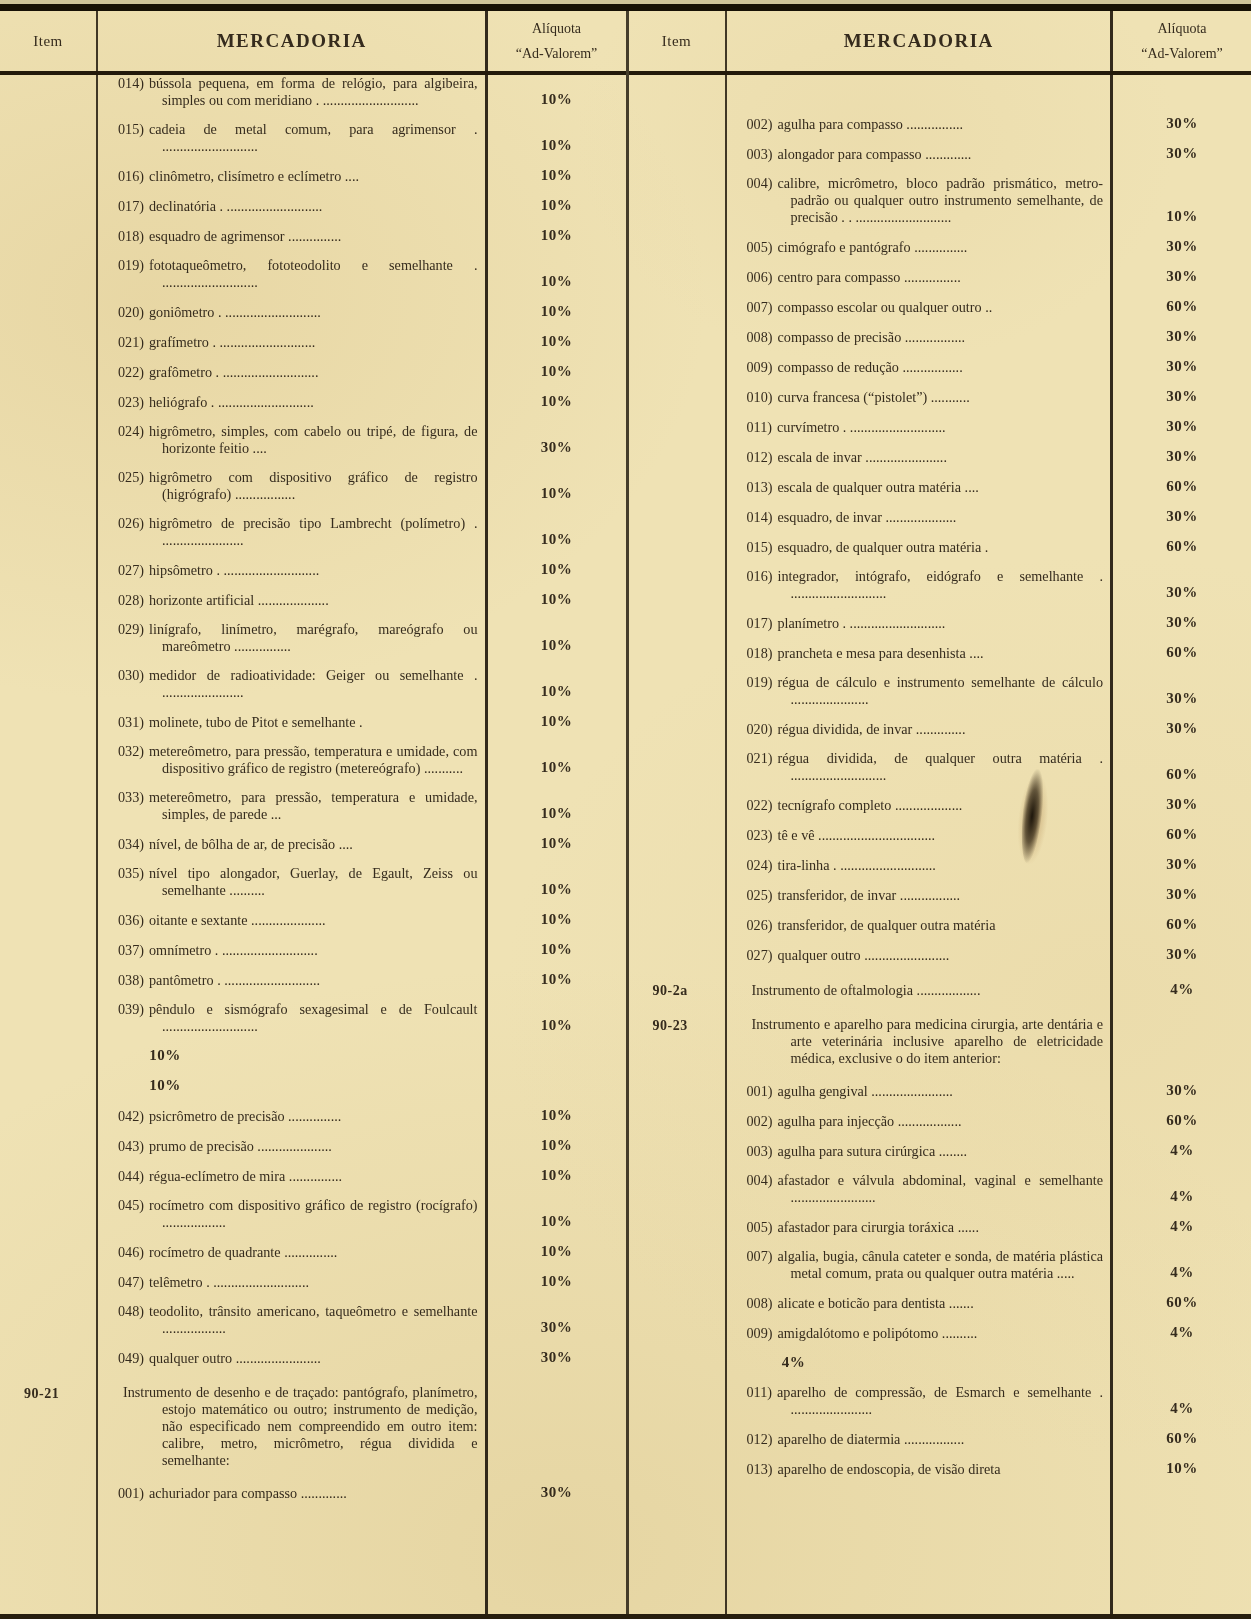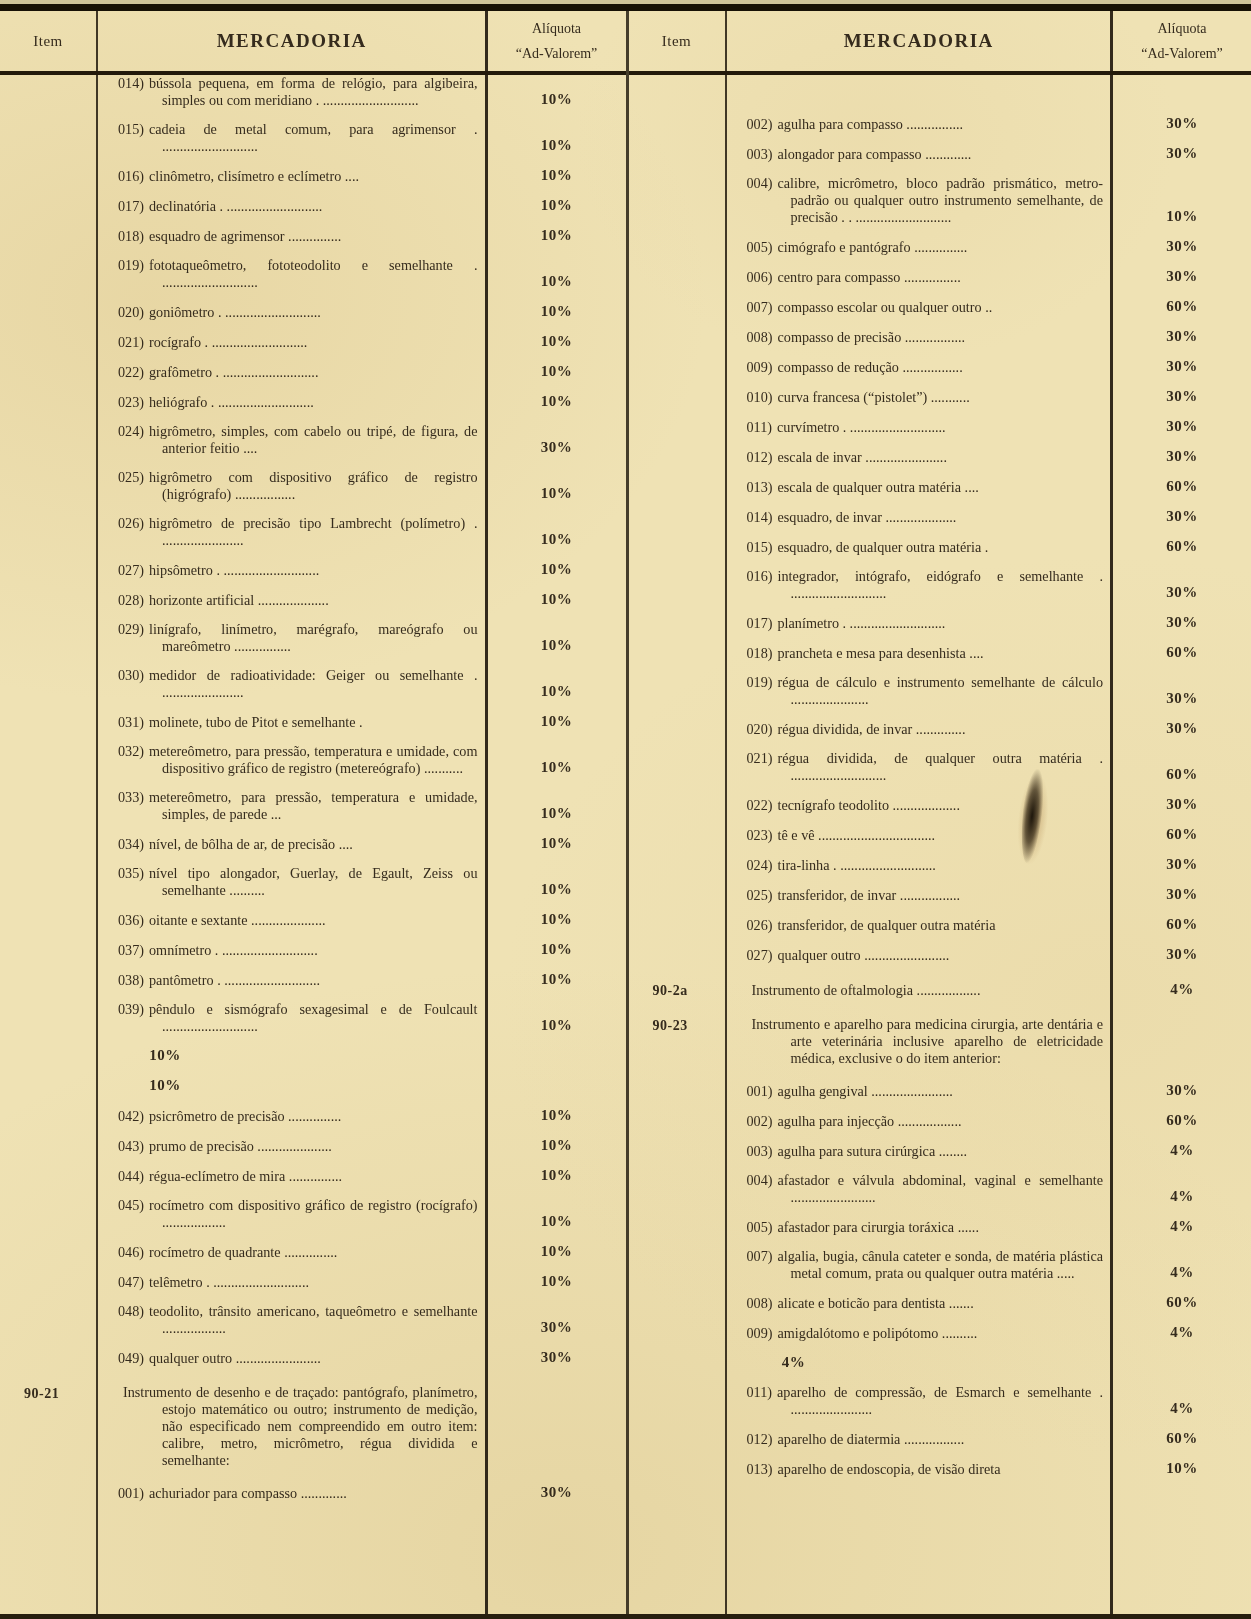--- a/index.html
+++ b/index.html
@@ -132,42 +132,42 @@
         <div class="row">
     <div class="col-item"><span></span></div>
     <div class="col-merc">
       <p class="merc-text"><span class="num">020)</span><span>goniômetro . ...........................</span></p>
     </div>
     <div class="col-rate"><span>10%</span></div>
   </div>
         <div class="row">
     <div class="col-item"><span></span></div>
     <div class="col-merc">
-      <p class="merc-text"><span class="num">021)</span><span>rocígrafo . ...........................</span></p>
+      <p class="merc-text"><span class="num">021)</span><span>grafímetro . ...........................</span></p>
     </div>
     <div class="col-rate"><span>10%</span></div>
   </div>
         <div class="row">
     <div class="col-item"><span></span></div>
     <div class="col-merc">
       <p class="merc-text"><span class="num">022)</span><span>grafômetro . ...........................</span></p>
     </div>
     <div class="col-rate"><span>10%</span></div>
   </div>
         <div class="row">
     <div class="col-item"><span></span></div>
     <div class="col-merc">
       <p class="merc-text"><span class="num">023)</span><span>heliógrafo . ...........................</span></p>
     </div>
     <div class="col-rate"><span>10%</span></div>
   </div>
         <div class="row">
     <div class="col-item"><span></span></div>
     <div class="col-merc">
-      <p class="merc-text"><span class="num">024)</span><span>higrômetro, simples, com cabelo ou tripé, de figura, de anterior feitio ....</span></p>
+      <p class="merc-text"><span class="num">024)</span><span>higrômetro, simples, com cabelo ou tripé, de figura, de horizonte feitio ....</span></p>
     </div>
     <div class="col-rate"><span>30%</span></div>
   </div>
         <div class="row">
     <div class="col-item"><span></span></div>
     <div class="col-merc">
       <p class="merc-text"><span class="num">025)</span><span>higrômetro com dispositivo gráfico de registro (higrógrafo) .................</span></p>
     </div>
     <div class="col-rate"><span>10%</span></div>
   </div>
@@ -498,21 +498,21 @@
         <div class="row">
     <div class="col-item"><span></span></div>
     <div class="col-merc">
       <p class="merc-text"><span class="num">021)</span><span>régua dividida, de qualquer outra matéria . ...........................</span></p>
     </div>
     <div class="col-rate"><span>60%</span></div>
   </div>
         <div class="row">
     <div class="col-item"><span></span></div>
     <div class="col-merc">
-      <p class="merc-text"><span class="num">022)</span><span>tecnígrafo teodolito ...................</span></p>
+      <p class="merc-text"><span class="num">022)</span><span>tecnígrafo completo ...................</span></p>
     </div>
     <div class="col-rate"><span>30%</span></div>
   </div>
         <div class="row">
     <div class="col-item"><span></span></div>
     <div class="col-merc">
       <p class="merc-text"><span class="num">023)</span><span>tê e vê .................................</span></p>
     </div>
     <div class="col-rate"><span>60%</span></div>
   </div>

